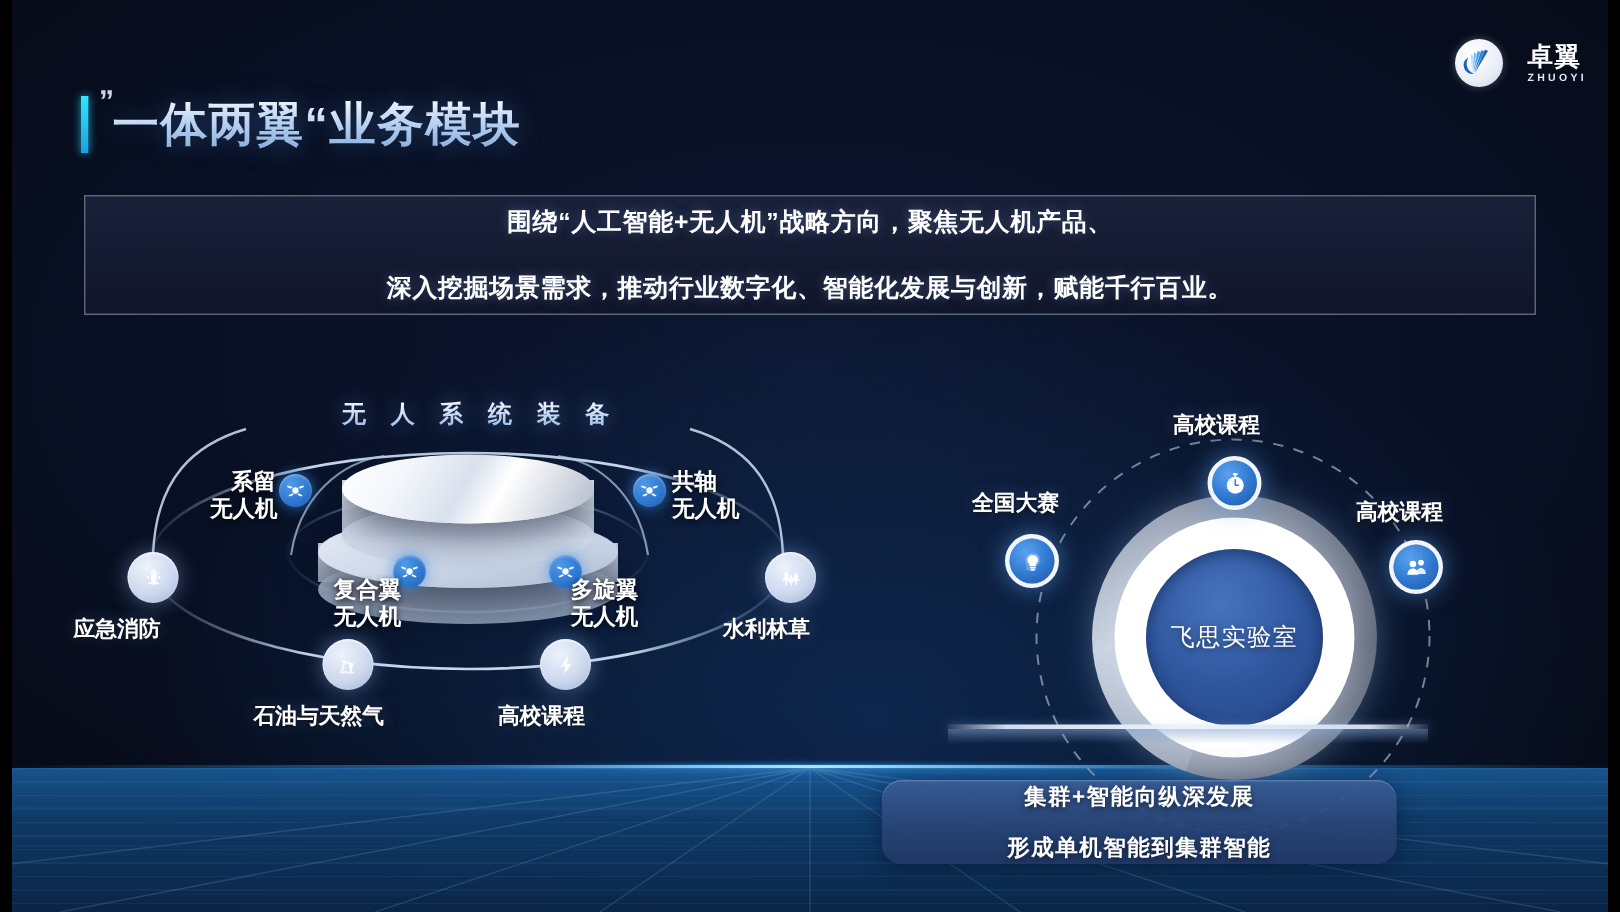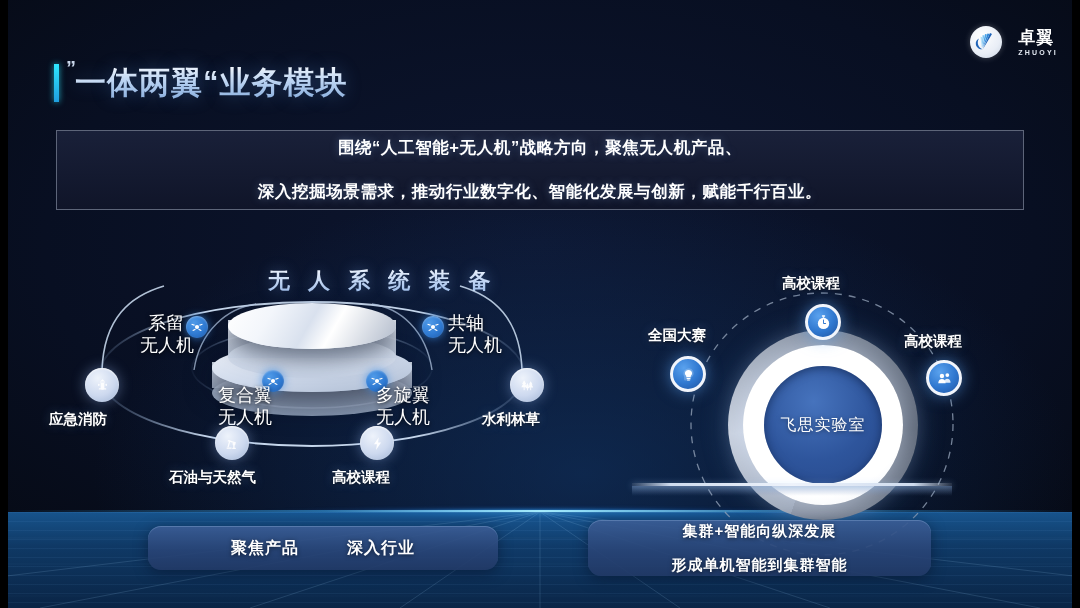--- a/index.html
+++ b/index.html
@@ -89,26 +89,25 @@
   #horizon2 {
     position: absolute; left: 0; top: 510px; width: 1080px; height: 3px;
     background: linear-gradient(90deg, rgba(20,60,120,0) 0%, rgba(60,170,240,.55) 30%, rgba(170,240,255,.95) 50%, rgba(60,170,240,.55) 72%, rgba(20,60,120,0) 100%);
     filter: blur(.5px);
   }
 
   
   #left-stage { position: absolute; left: 60px; top: 258px; width: 540px; height: 250px; }
   #ums-title {
     position: absolute; left: 168px; top: 8px;
-    font-size: 22px; font-weight: bold; letter-spacing: 6px;
+    font-size: 16px; font-weight: bold; letter-spacing: 6px;
     background: linear-gradient(180deg,#ffffff 0%, #dbe6f7 40%, #93b5e6 100%);
     -webkit-background-clip: text; background-clip: text; color: transparent;
     text-shadow: 0 0 14px rgba(120,170,240,.4);
     white-space: nowrap;
-    margin-left: 40px;
   }
   .podium-top {
     position: absolute; left: 168px; top: 45px; width: 168px; height: 46px;
     border-radius: 50%;
     background: linear-gradient(120deg, #ffffff 0%, #f3f6fb 25%, #d9e1ee 48%, #ffffff 62%, #aeb8c9 100%);
     box-shadow: 0 10px 22px rgba(8,18,40,.55);
   }
   .podium-body {
     position: absolute; left: 168px; top: 62px; width: 168px; height: 38px;
     background: linear-gradient(180deg, rgba(240,245,252,.92) 0%, rgba(206,217,234,.85) 100%);
@@ -148,21 +147,21 @@
     color: #ffffff; text-shadow: 0 1px 4px rgba(0,0,0,.85), 0 0 10px rgba(120,170,240,.4);
   }
   .drone-node { position: absolute; }
   .drone-circle {
     width: 22px; height: 22px; border-radius: 50%;
     background: radial-gradient(circle at 35% 30%, #4f9ae8 0%, #2f7ad2 55%, #1f5bab 100%);
     display:flex; align-items:center; justify-content:center;
     box-shadow: 0 0 9px rgba(60,140,230,.75), inset 0 1px 2px rgba(255,255,255,.35);
   }
   .drone-label {
-    position: absolute; white-space: nowrap; font-size: 18px; font-weight: normal;
+    position: absolute; white-space: nowrap; font-size: 15px; font-weight: bold;
     color: #ffffff; line-height: 1.2; text-align: center;
     text-shadow: 0 1px 4px rgba(0,0,0,.9);
   }
 
   
   #right-stage { position: absolute; left: 630px; top: 268px; width: 420px; height: 250px; }
   #ring-outer {
     position: absolute; left: 98px; top: 62px; width: 190px; height: 190px;
     border-radius: 50%;
     background: conic-gradient(from 200deg, #9aa4b5 0%, #c8d0de 18%, #7e8899 45%, #5d6676 70%, #8d96a6 100%);
@@ -509,23 +508,19 @@
         </g>
           </svg>
       </div>
       <div class="r-label" style="left:-22px; top:-28px;">高校课程</div>
     </div>
   </div>
 
   <div id="plat-shade"></div>
   <div id="plat-line"></div>
 
-  <div class="pill" id="pill-left">
-    <div class="pill-txt">聚焦产品</div>
-    <div class="pill-txt">深入行业</div>
-  </div>
 
   <div class="pill" id="pill-right">
     <div class="pill-txt sm">集群+智能向纵深发展</div>
     <div class="pill-txt sm">形成单机智能到集群智能</div>
   </div>
 
 </div>
 
 </body></html>

